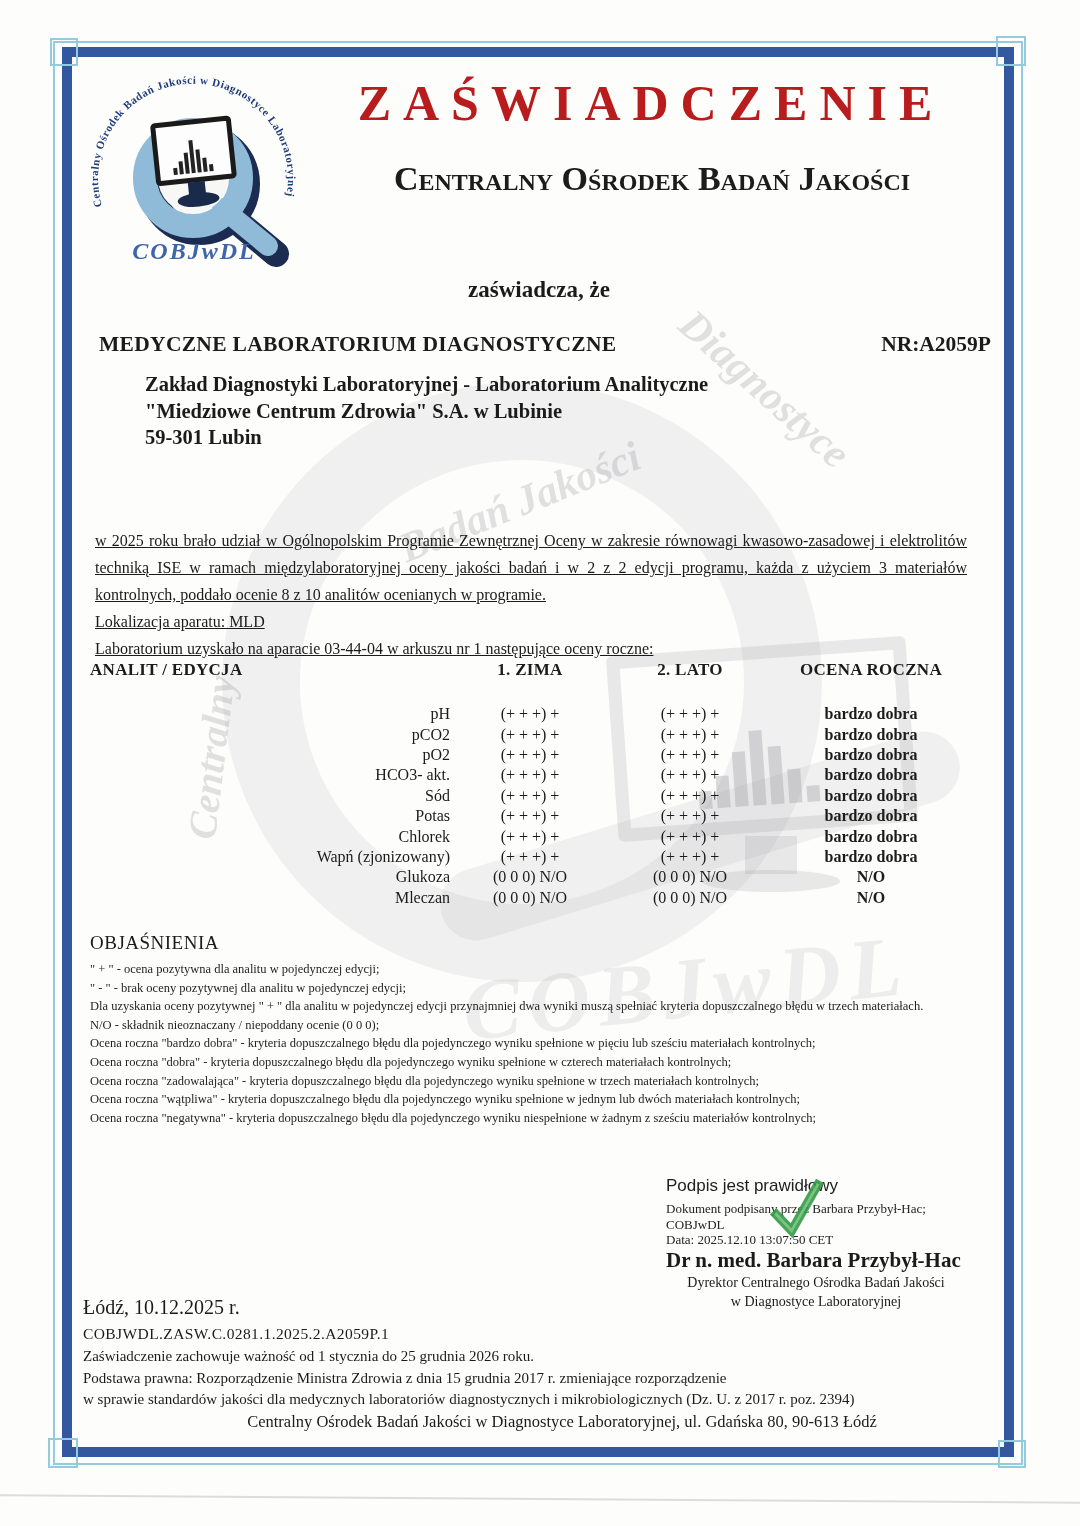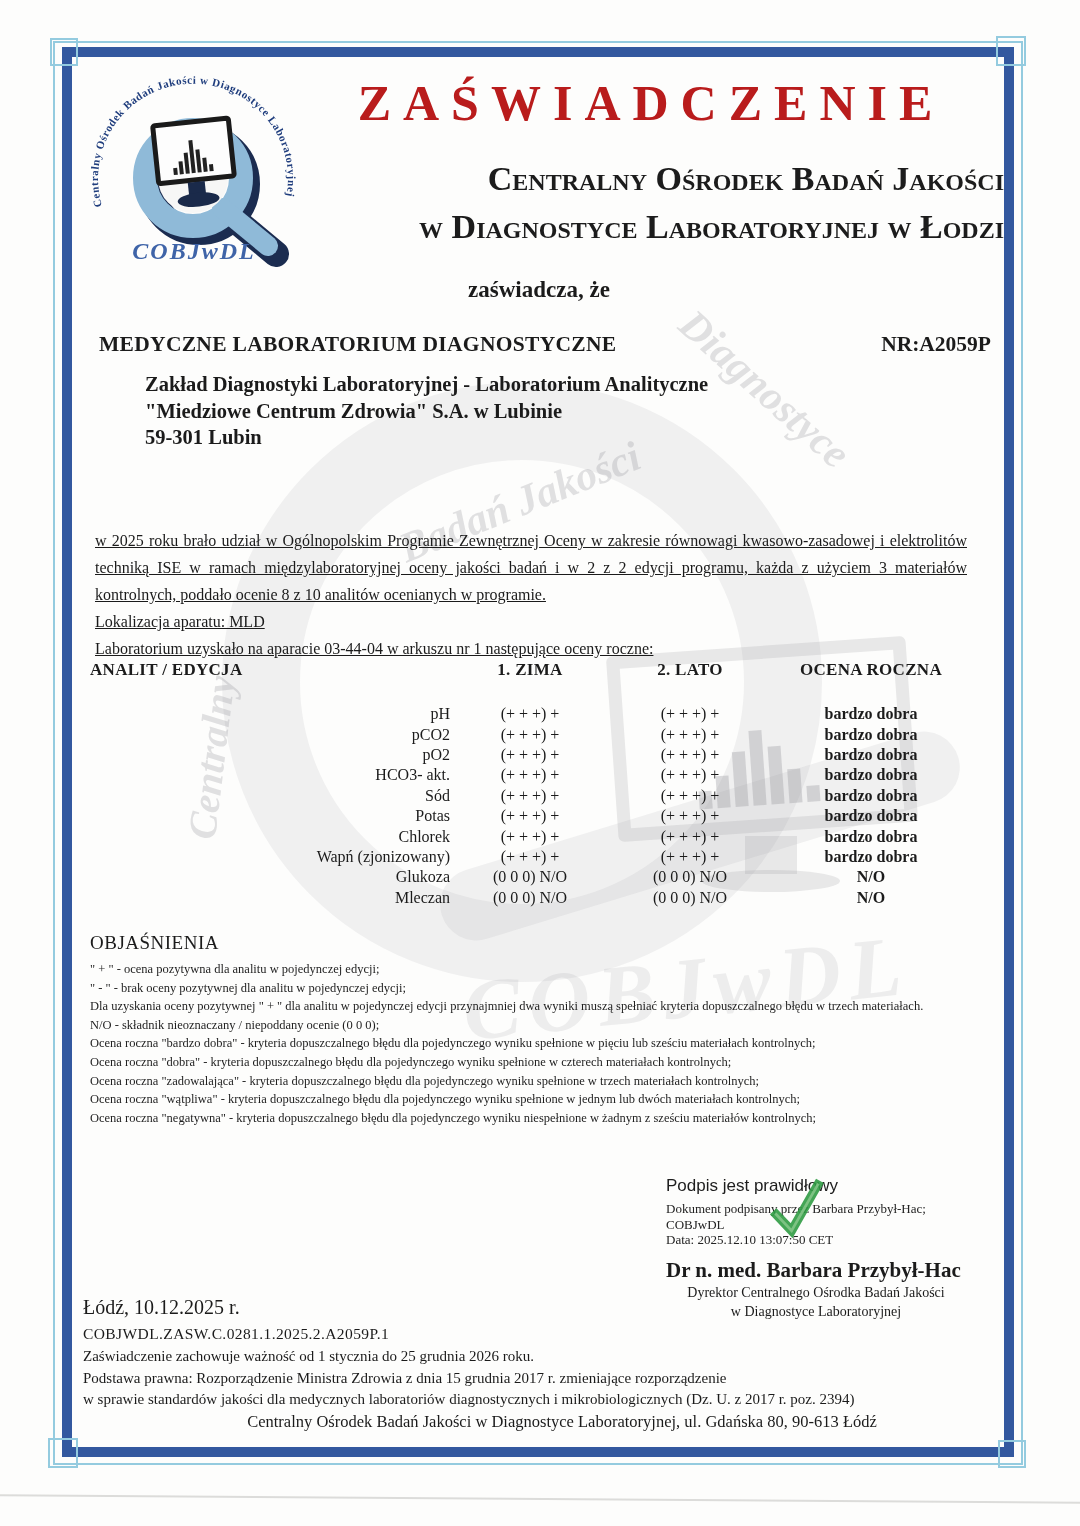--- a/index.html
+++ b/index.html
@@ -42,21 +42,21 @@
 
   .content { position:absolute; inset:0; z-index:3; }
 
   
   .logo { position:absolute; left:78px; top:56px; width:232px; height:212px; overflow:visible; }
   .ring-text { font-size:11px; font-weight:bold; letter-spacing:0.6px; fill:#1f3d7d; font-family:"Liberation Serif",serif; }
   .logo-caption { font-size:24px; font-style:italic; font-weight:bold; fill:#3f64a8; letter-spacing:2px; font-family:"Liberation Serif",serif; }
 
   .title { position:absolute; left:295px; top:74px; width:712px; text-align:center;
     font-size:50px; font-weight:bold; letter-spacing:12px; color:#b91c1c; white-space:nowrap; }
-  .org-line { position:absolute; left:300px; width:704px; text-align:right;
+  .org-line { position:absolute; left:300px; width:704px; text-align:center;
     font-weight:bold; font-variant:small-caps; color:#1c1c1c; white-space:nowrap; }
   .org1 { top:160px; font-size:34px; }
   .org2 { top:208px; font-size:34px; }
   .certifies { position:absolute; left:73px; top:277px; width:932px; text-align:center;
     font-size:23px; font-weight:bold; }
 
   
   .lab-type { position:absolute; left:99px; top:332px; font-size:21.5px; font-weight:bold; letter-spacing:0.3px; }
   .cert-no  { position:absolute; left:760px; top:332px; width:231px; text-align:right; font-size:21.5px; font-weight:bold; }
   .address  { position:absolute; left:145px; top:371px; font-size:20.5px; font-weight:bold; line-height:26.5px; }
@@ -76,21 +76,21 @@
 
   
   .legend-head { position:absolute; left:90px; top:932px; font-size:19px; font-weight:normal; letter-spacing:0.5px; }
   .legend-lines { position:absolute; left:90px; top:960px; width:900px; }
   .legend-line { font-size:12.5px; line-height:18.6px; white-space:nowrap; color:#1e1e1e; }
 
   
   .sig { position:absolute; left:666px; top:1176px; width:316px; }
   .sig-valid { font-family:"Liberation Sans","DejaVu Sans",sans-serif; font-size:17px; color:#1d1d1d; }
   .sig-details { margin-top:5px; font-size:13px; line-height:15.5px; color:#222; }
-  .sig-name { margin-top:10px; font-size:21px; font-weight:bold; white-space:nowrap; }
+  .sig-name { font-size:21px; font-weight:bold; white-space:nowrap; }
   .sig-title { width:300px; text-align:center; font-size:14px; line-height:19px; }
   .sig-check { position:absolute; left:770px; top:1178px; width:54px; height:64px; z-index:4; }
 
   
   .place-date { position:absolute; left:83px; top:1296px; font-size:20px; }
   .doc-no     { position:absolute; left:83px; top:1325px; font-size:15.5px; letter-spacing:0.4px; }
   .validity   { position:absolute; left:83px; top:1348px; font-size:15px; }
   .legal1     { position:absolute; left:83px; top:1370px; font-size:15px; }
   .legal2     { position:absolute; left:83px; top:1391px; font-size:15px; }
   .foot-addr  { position:absolute; left:73px; top:1412px; width:932px; text-align:center; font-size:16.5px;padding-left:46px; }
@@ -154,21 +154,20 @@
         <rect x="124" y="103" width="4" height="14" fill="#222"></rect>
         <rect x="130" y="110" width="4" height="7" fill="#222"></rect>
         <rect x="107" y="126" width="17" height="13" fill="#1a2a4a"></rect>
         <ellipse cx="116" cy="144" rx="21" ry="7" fill="#1a2a4a"></ellipse>
       </g>
       <text class="logo-caption" x="116" y="203" text-anchor="middle">COBJwDL</text>
     </svg>
 
     <div class="title">ZAŚWIADCZENIE</div>
     <div class="org-line org1">Centralny Ośrodek Badań Jakości</div>
-    <div class="org-line org2">w Diagnostyce Laboratoryjnej w Łodzi</div>
     <div class="certifies">zaświadcza, że</div>
 
     <div class="lab-type">MEDYCZNE LABORATORIUM DIAGNOSTYCZNE</div>
     <div class="cert-no">NR:A2059P</div>
     <div class="address">
         <div>Zakład Diagnostyki Laboratoryjnej - Laboratorium Analityczne</div>
         <div>"Miedziowe Centrum Zdrowia" S.A. w Lubinie</div>
         <div>59-301 Lubin</div>
       </div>
 

